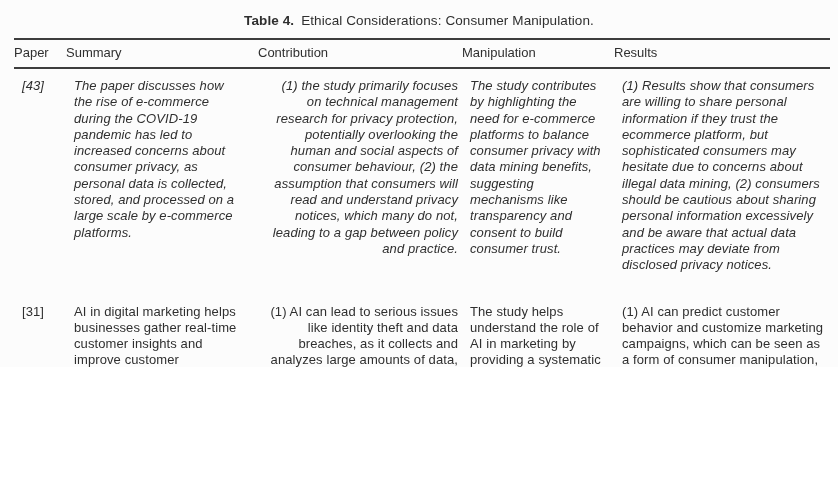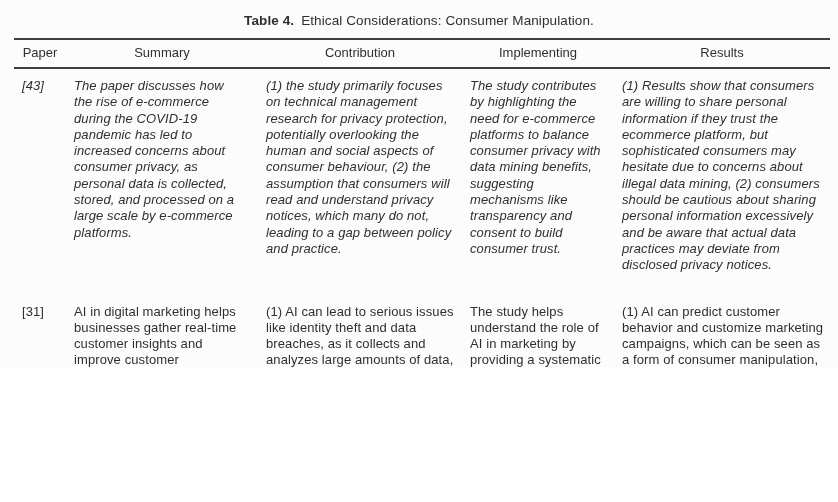--- a/index.html
+++ b/index.html
@@ -33,36 +33,36 @@
     font-size: 13px;
   }
   col.c-paper        { width: 52px; }
   col.c-summary      { width: 192px; }
   col.c-limitations  { width: 204px; }
   col.c-contribution { width: 152px; }
   col.c-results      { width: 216px; }
 
   thead th {
     font-weight: 400;
-    text-align: center;
+    text-align: left;
     padding: 5px 0 7px 0;
     border-bottom: 2px solid var(--rule, #3d3d3d);
     font-size: 13px;
   }
   tbody td {
     vertical-align: top;
     line-height: 16.3px;
     padding: 9px 0 0 8px;
     letter-spacing: 0.1px;
   }
   tbody tr.row-1 td { padding-bottom: 30px; font-style: italic; }
   tbody tr.row-2 td { padding-top: 0; padding-bottom: 2px; border-bottom: 2px solid var(--rule, #3d3d3d); }
 
   tbody td:nth-child(2) { padding-right: 14px; margin-top: 16px; }
-  tbody td:nth-child(3) { padding-right: 4px; }
+  tbody td:nth-child(3) { padding-right: 4px; text-align: right; }
   tbody td:nth-child(4) { padding-right: 10px; }
   tbody td:nth-child(5) { padding-right: 2px; }
 
   .watermark {
     position: absolute;
     top: 480px;
     right: 3px;
     font-size: 16px;
     letter-spacing: 0.5px;
     color: var(--watermark, #d8b6b6);
@@ -85,21 +85,21 @@
       <col class="c-summary">
       <col class="c-limitations">
       <col class="c-contribution">
       <col class="c-results">
     </colgroup>
     <thead>
       <tr>
         <th>Paper</th>
         <th>Summary</th>
         <th>Contribution</th>
-        <th>Implementing</th>
+        <th>Manipulation</th>
         <th>Results</th>
       </tr>
     </thead>
     <tbody>
       <tr class="row-1">
         <td>[43]</td>
         <td>The paper discusses how the rise of e-commerce during the COVID-19 pandemic has led to increased concerns about consumer privacy, as personal data is collected, stored, and processed on a large scale by e-commerce platforms.</td>
         <td>(1) the study primarily focuses on technical management research for privacy protection, potentially overlooking the human and social aspects of consumer behaviour, (2) the assumption that consumers will read and understand privacy notices, which many do not, leading to a gap between policy and practice.</td>
         <td>The study contributes by highlighting the need for e-commerce platforms to balance consumer privacy with data mining benefits, suggesting mechanisms like transparency and consent to build consumer trust.</td>
         <td>(1) Results show that consumers are willing to share personal information if they trust the ecommerce platform, but sophisticated consumers may hesitate due to concerns about illegal data mining, (2) consumers should be cautious about sharing personal information excessively and be aware that actual data practices may deviate from disclosed privacy notices.</td>

